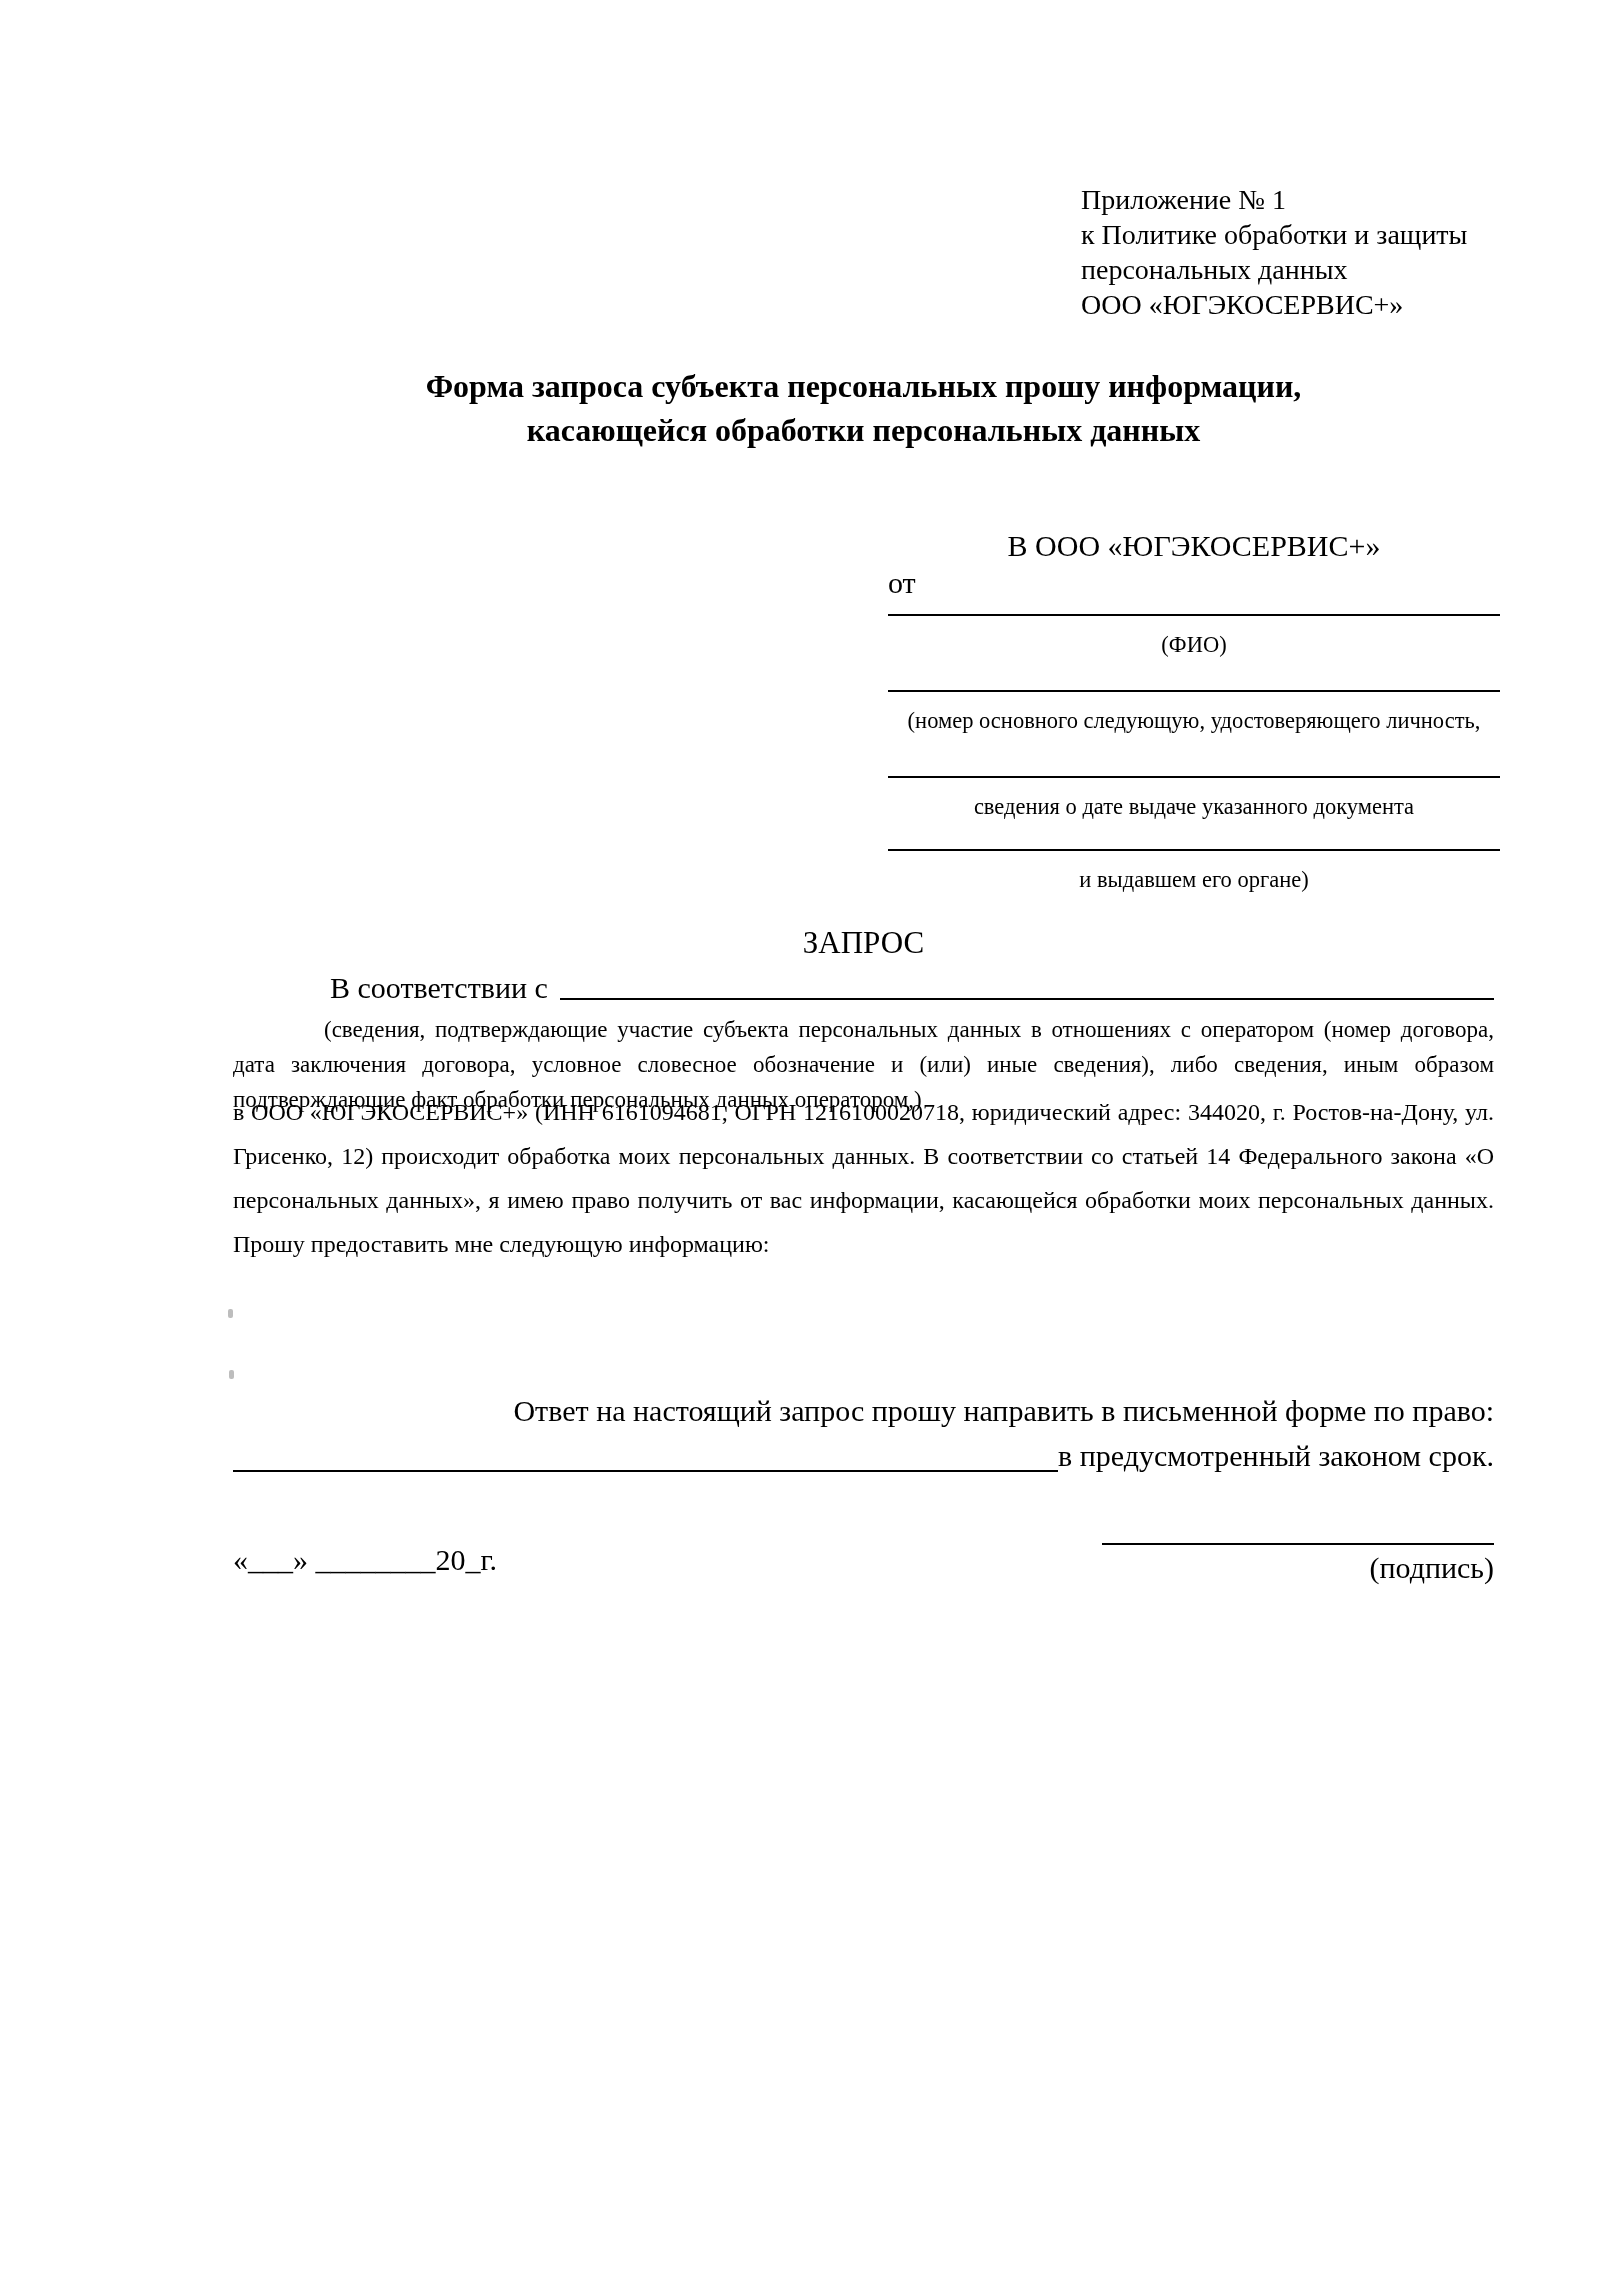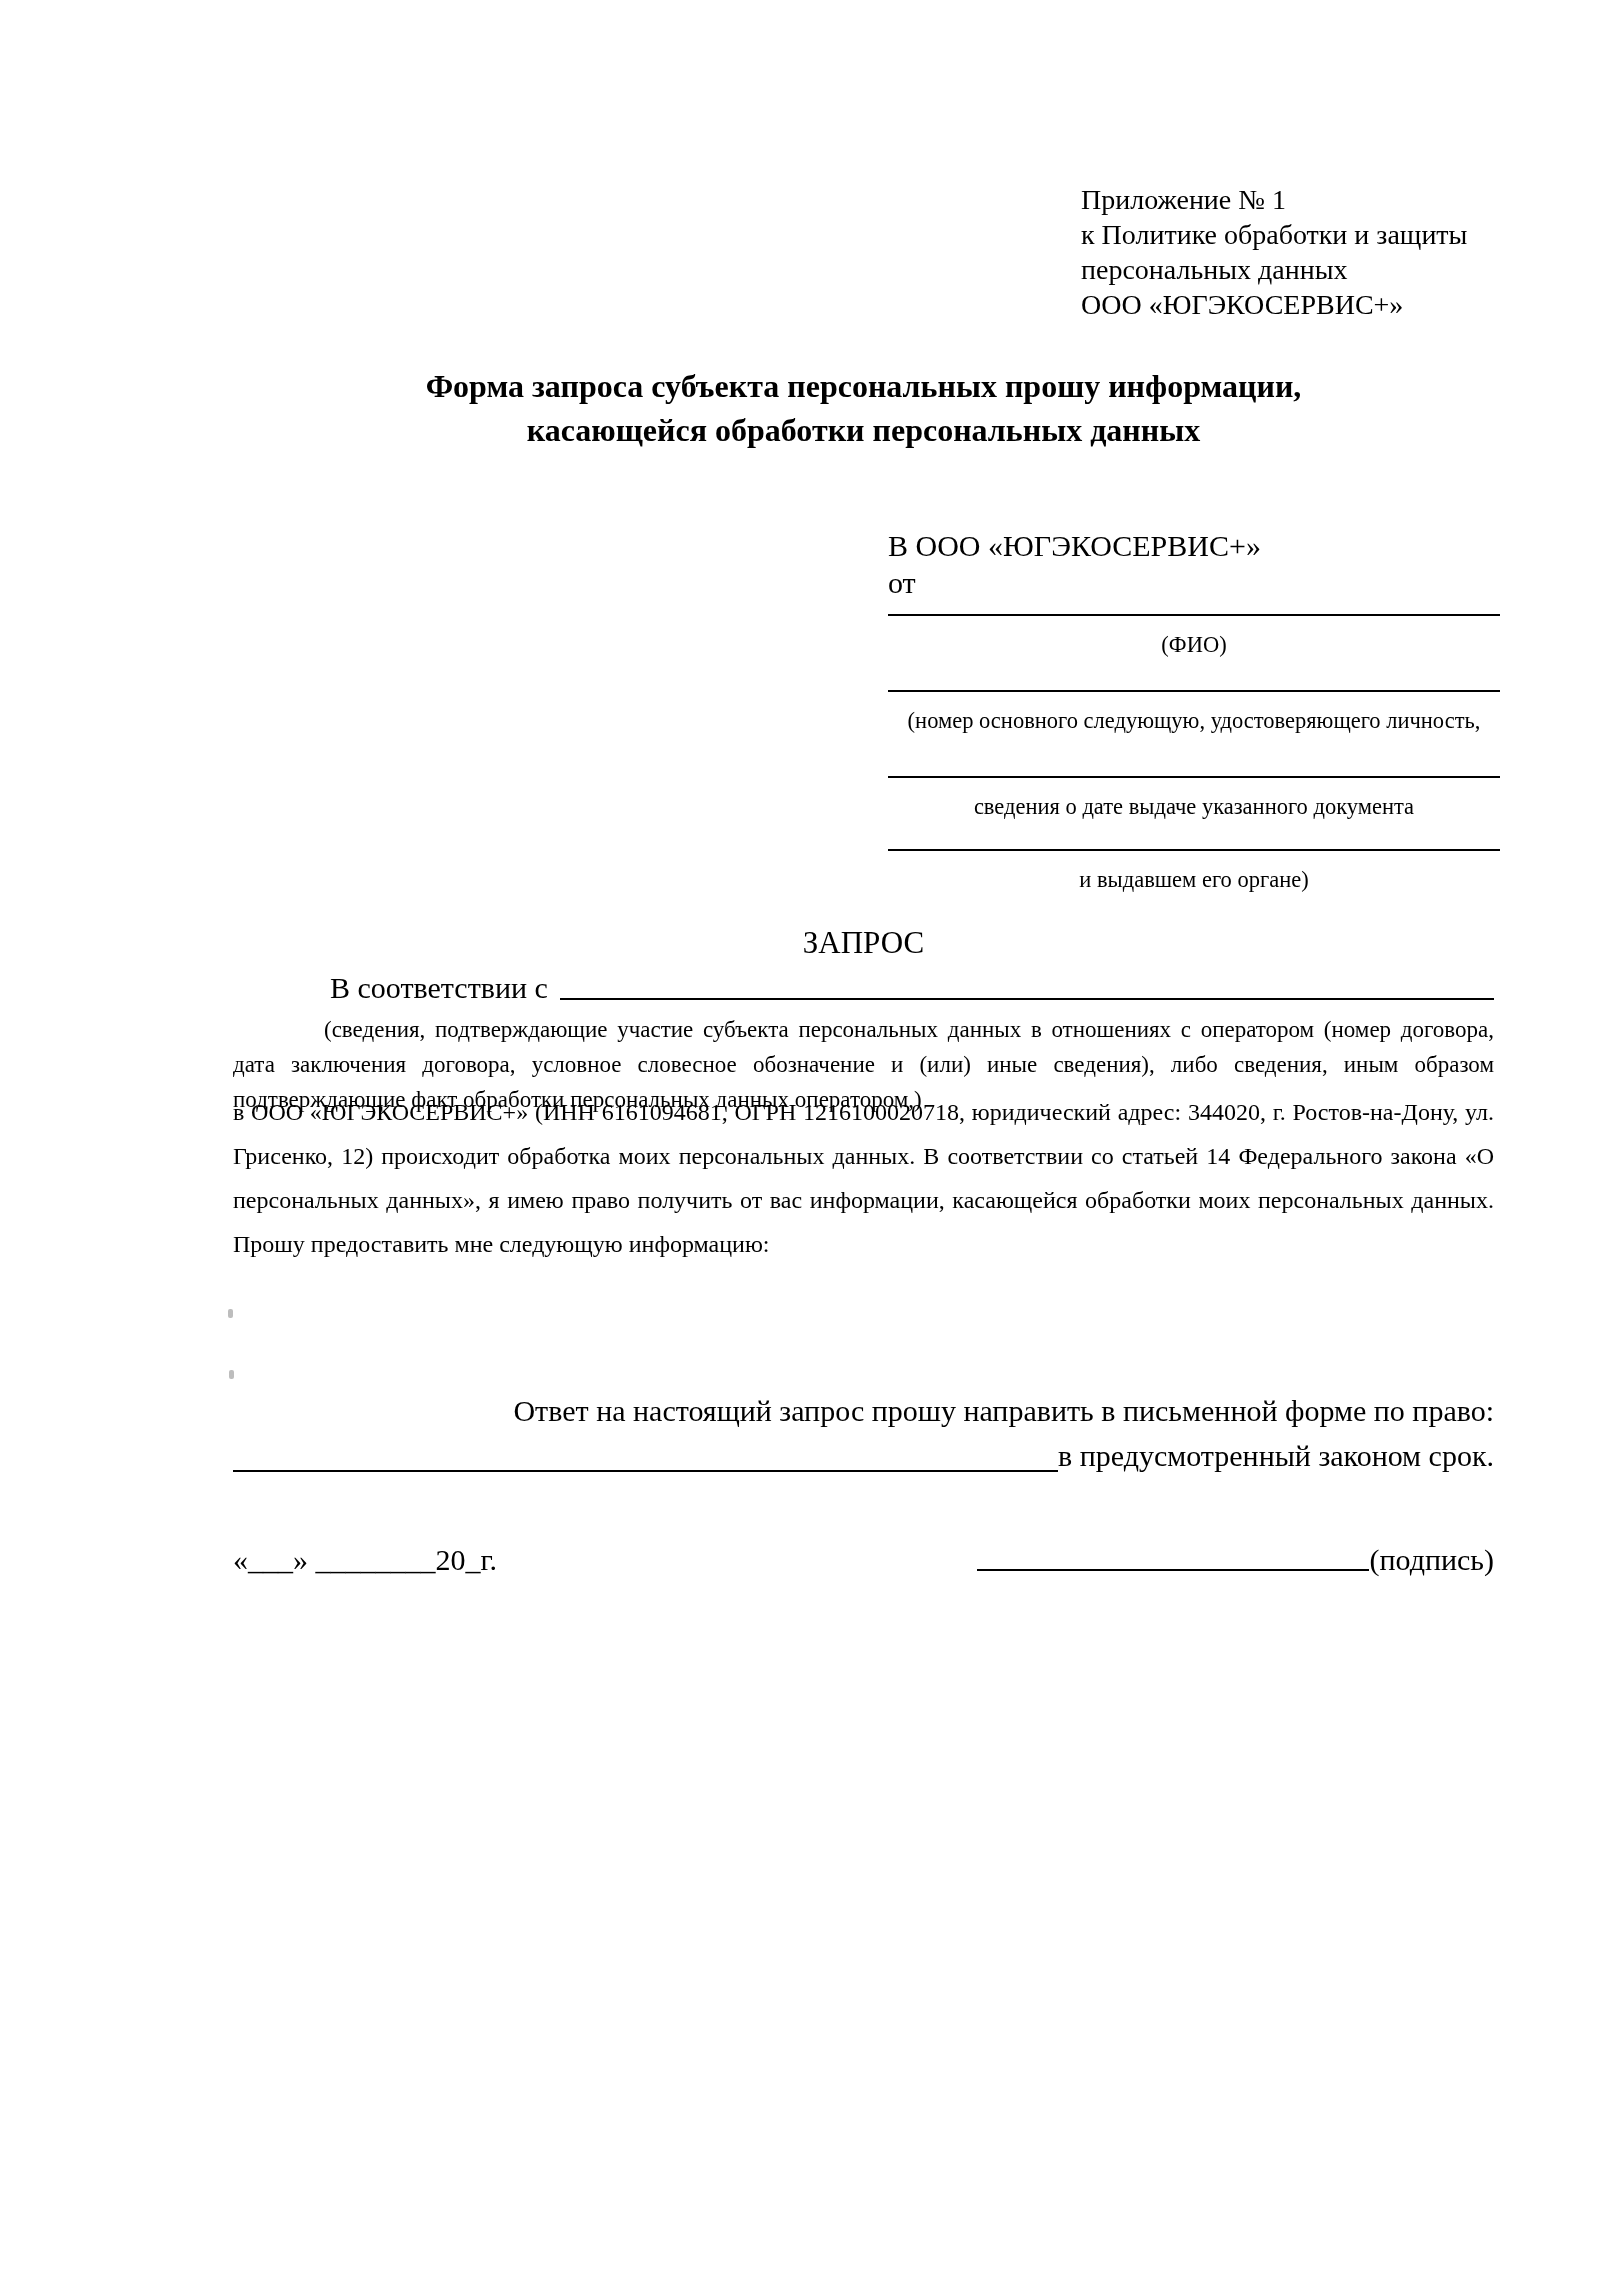--- a/index.html
+++ b/index.html
@@ -11,21 +11,21 @@
     color:#000;
     overflow:hidden;
   }
   
   .appendix{position:absolute;left:1081px;top:182px;font-size:28px;line-height:35px;}
   
   .doc-title{position:absolute;left:233px;top:364px;width:1261px;text-align:center;
     font-weight:bold;font-size:32px;line-height:44px;}
   
   .addressee{position:absolute;left:888px;top:529px;width:612px;font-size:30px;}
-  .addressee .to{height:37px;}
+  .addressee .to{height:37px;text-align:center;}
   .addressee .from{height:35px;}
   .blank{height:0;border-bottom:2.9px solid #000;}
   .addressee .blank.b1{margin-top:12.7px;}
   .addressee .blank.b2{margin-top:31px;}
   .addressee .blank.b3{margin-top:41px;}
   .addressee .blank.b4{margin-top:28px;}
   .fcap{font-size:22.5px;line-height:29px;text-align:center;padding-top:14px;}
   
   .req-heading{position:absolute;left:233px;top:925px;width:1261px;text-align:center;font-size:31px;}
   .intro-row{position:absolute;left:233px;top:971px;width:1261px;display:flex;font-size:30px;}
@@ -40,21 +40,21 @@
   .dot.d2{left:229px;top:1370px;}
   
   .response{position:absolute;left:233px;top:1388px;width:1261px;font-size:30px;line-height:45px;}
   .response .r1{text-align:right;}
   .response .r2{display:flex;}
   .response .rblank{flex:1;border-bottom:2.9px solid #000;margin-bottom:5.9px;}
   .response .r2 span{white-space:nowrap;}
   
   .bottom-row{position:absolute;left:233px;top:1543px;width:1261px;display:flex;
     justify-content:space-between;align-items:flex-start;font-size:30px;}
-  .sig-group{display:flex;align-items:flex-end;}
+  .sig-group{display:flex;align-items:flex-end;flex-direction:column;}
   .sig-blank{width:392px;border-bottom:2.9px solid #000;margin-bottom:5.9px;}
 </style>
 </head>
 <body>
 
 <div class="page">
 
   <div class="appendix">
     <div>Приложение № 1</div>
     <div>к Политике обработки и защиты</div>

